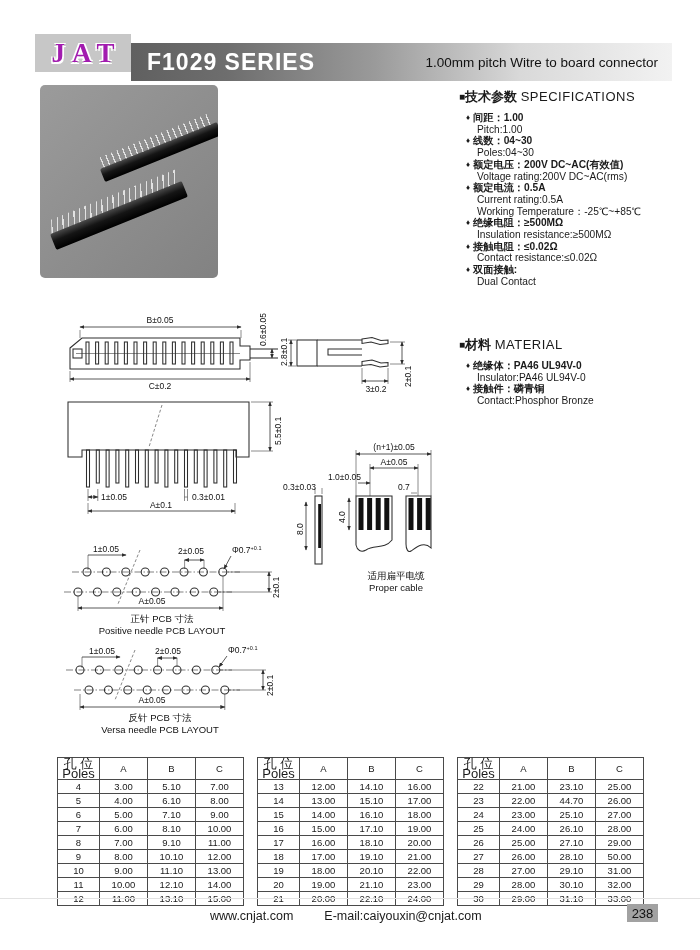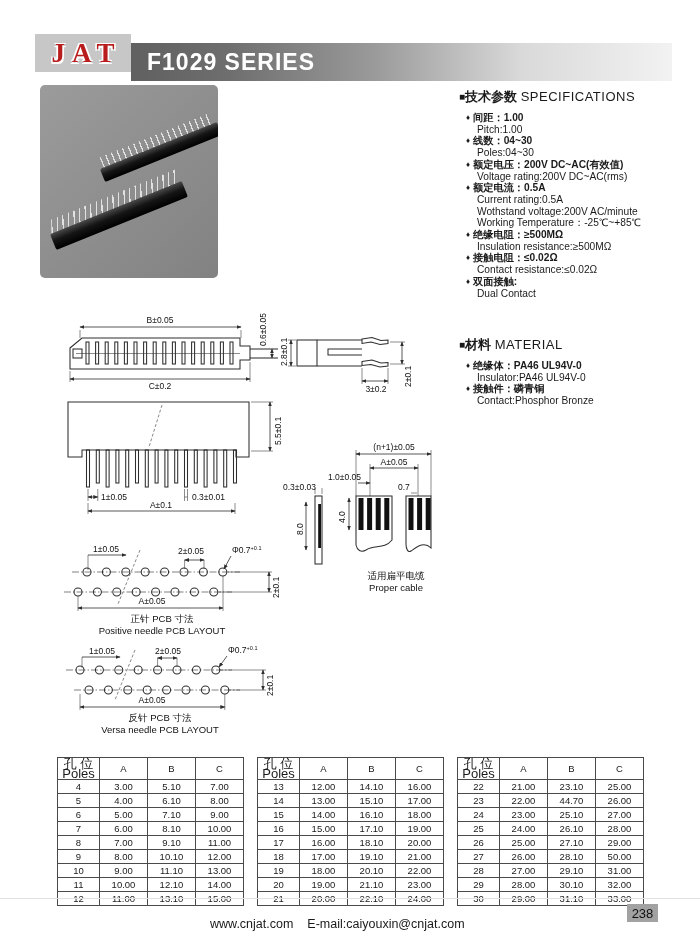--- a/index.html
+++ b/index.html
@@ -2,21 +2,21 @@
 <html><head>
 <meta charset="utf-8">
 <style>
   html,body{margin:0;padding:0;background:#fff;}
   .page{position:relative;width:700px;height:950px;background:#fff;overflow:hidden;
         font-family:"Liberation Sans",sans-serif;color:#1a1a1a;}
   
   .logo{position:absolute;left:35px;top:34px;width:96px;height:38px;background:#c7c7c7;
         display:flex;align-items:center;justify-content:center;
         font-family:"Liberation Serif",serif;font-weight:bold;font-size:27px;letter-spacing:7px;
-        color:#b91c1c;text-shadow:1.5px 1.5px 0 #fff,-1.5px -1.5px 0 #fff,1.5px -1.5px 0 #fff,-1.5px 1.5px 0 #fff;
+        color:#a21caf;text-shadow:1.5px 1.5px 0 #fff,-1.5px -1.5px 0 #fff,1.5px -1.5px 0 #fff,-1.5px 1.5px 0 #fff;
         padding-left:7px;box-sizing:border-box;}
   .series-bar{position:absolute;left:131px;top:34px;width:541px;height:38px;
         background:linear-gradient(90deg,#606060 0%,#6e6e6e 18%,#9a9a9a 45%,#d9d9d9 72%,#f2f2f2 100%);
         display:flex;align-items:center;margin-top:9px;}
   .series-title{color:#fff;font-weight:bold;font-size:23px;letter-spacing:1px;margin-left:16px;}
   .series-sub{position:absolute;right:14px;top:0;height:38px;display:flex;align-items:center;
         color:#111;font-size:13.5px;}
   
   .photo{position:absolute;left:40px;top:85px;width:178px;height:193px;border-radius:5px;
         background:linear-gradient(135deg,#9b9b9b,#8d8d8d 55%,#828282);overflow:hidden;}
@@ -53,32 +53,33 @@
   
   .ptable{position:absolute;top:0;border-collapse:collapse;table-layout:fixed;
         font-size:9.5px;text-align:center;border:1.6px solid #333;}
   .ptable th,.ptable td{border:0.8px solid #4a4a4a;padding:0;height:13px;line-height:11px;font-weight:normal;}
   .ptable thead th{height:21px;}
   .hdr2{font-size:13px;line-height:9.4px;}
   .t1{left:57px;} .t2{left:257px;} .t3{left:457px;}
   .tables-row{position:absolute;left:0;top:757px;width:700px;height:145px;}
   
   .footer{position:absolute;left:0;top:898px;width:700px;height:40px;border-top:1px solid #e2e2e2;}
-  .foot-text{position:absolute;left:210px;top:18px;font-size:12.5px;display:flex;gap:14px;}
+  .foot-text{position:absolute;left:210px;top:10px;font-size:12.5px;display:flex;gap:31px;}
   .page-badge{position:absolute;left:627px;top:5px;width:31px;height:18px;background:#a2a2a2;
         color:#111;font-size:13px;display:flex;align-items:center;justify-content:center;}
 </style>
 </head>
 <body>
 
 <div class="page">
 
   <div class="logo">JAT</div>
   <div class="series-bar">
     <span class="series-title">F1029 SERIES</span>
+    <span class="series-sub">1.00mm pitch  Witre to board connector</span>
   </div>
 
   <div class="photo">
     <div class="conn conn-a"></div>
     <div class="conn conn-b"></div>
   </div>
 
   <div class="specs">
     <div class="sec-head">
       <span class="sq">■</span><span class="zh">技术参数</span>
@@ -95,21 +96,20 @@
         </div>
         <div class="spec-item">
           <div class="sp-zh"><span class="dia">♦</span><span class="zh-t">额定电压：200V DC~AC(有效值)</span></div>
           <div class="sp-en">Voltage rating:200V DC~AC(rms)</div>
         </div>
         <div class="spec-item">
           <div class="sp-zh"><span class="dia">♦</span><span class="zh-t">额定电流：0.5A</span></div>
           <div class="sp-en">Current rating:0.5A</div>
         </div>
         <div class="spec-item">
-          <div class="sp-en">Wothstand voltage:200V AC/minute</div>
         </div>
         <div class="spec-item">
           <div class="sp-en">Working Temperature：-25℃~+85℃</div>
         </div>
         <div class="spec-item">
           <div class="sp-zh"><span class="dia">♦</span><span class="zh-t">绝缘电阻：≥500MΩ</span></div>
           <div class="sp-en">Insulation resistance:≥500MΩ</div>
         </div>
         <div class="spec-item">
           <div class="sp-zh"><span class="dia">♦</span><span class="zh-t">接触电阻：≤0.02Ω</span></div>

